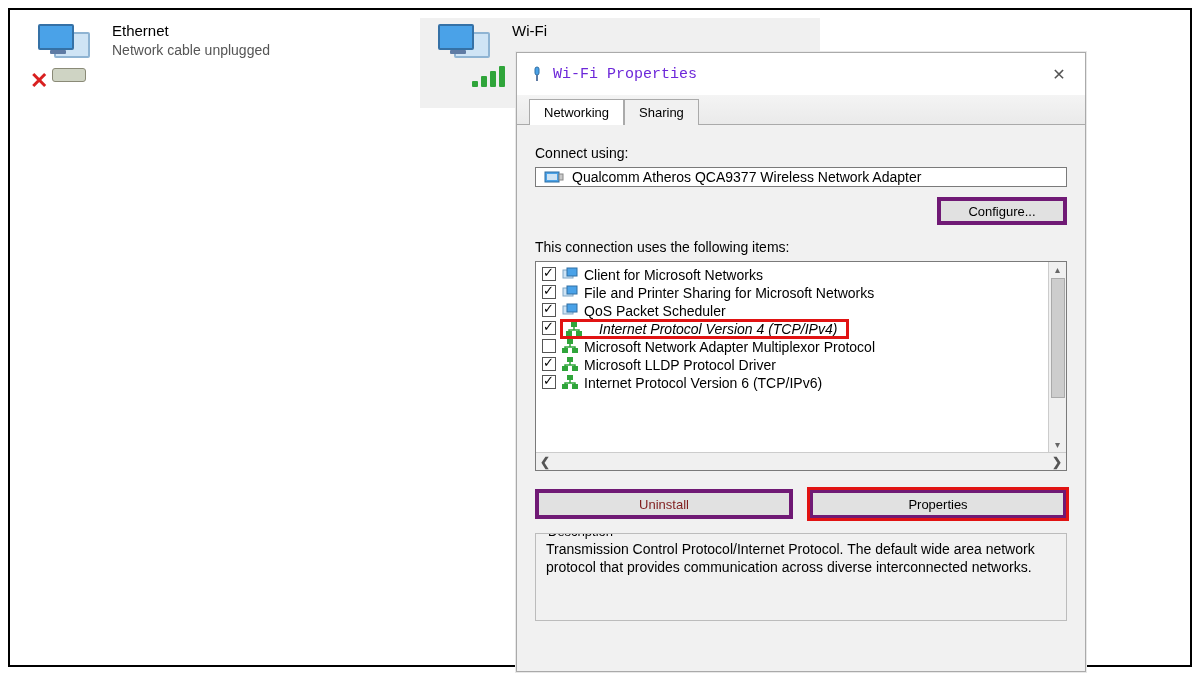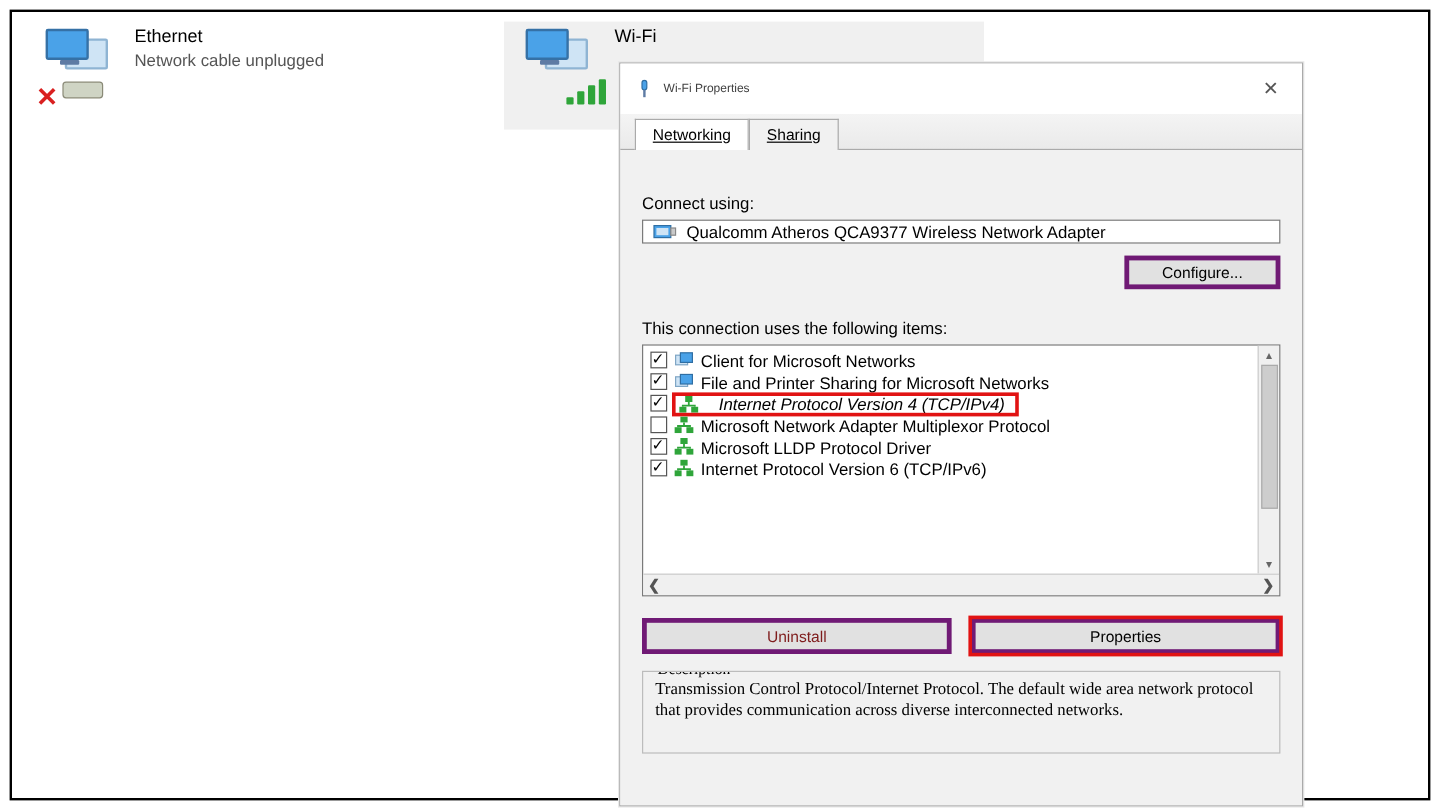--- a/index.html
+++ b/index.html
@@ -84,39 +84,38 @@
   }
   .titlebar {
     height: 42px;
     display: flex;
     align-items: center;
     padding: 0 8px 0 12px;
     gap: 8px;
     background: #fff;
   }
   .titlebar .t-icon { width:16px; height:16px; display:block; }
-  .titlebar .t-text { font-size: 10px; color:#404040; flex:1; }
+  .titlebar .t-text { font-size: 15px; color:#6d28d9; flex:1;font-family:Liberation Mono, monospace; }
   .titlebar .t-close {
     width: 36px; height: 26px; display:flex; align-items:center; justify-content:center;
     color:#555; font-size:16px; cursor:pointer;
   }
   .tab-strip {
     display:flex; align-items:flex-end; height:30px;
     padding: 0 12px; gap:0; border-bottom:1px solid #aaa;
     background:linear-gradient(#f4f4f4,#eaeaea);
   }
   .tab {
     padding: 5px 14px; border:1px solid #aaa; border-bottom:none;
     background:#f1f1f1; font-size:13px; position:relative; top:1px;
     cursor:pointer;
-    text-decoration:underline;
   }
   .tab.active { background:#fff; }
   .content { padding: 12px 18px 0 18px; background:#f1f1f1; height:calc(100% - 72px); }
-  .fieldlabel { margin: 24px 0 6px 0; font-size:14px; }
+  .fieldlabel { margin: 8px 0 6px 0; font-size:14px; }
   .adapter-box {
     background:#fff; border:1px solid #7a7a7a;
     height:20px; display:flex; align-items:center; padding:0 8px; gap:8px;
   }
   .adapter-box .aicon { width:20px;height:18px; }
   .btn {
     background:#e1e1e1; border:4px solid #701a75; padding:4px 14px;
     font-size:13px; cursor:pointer; height:28px; display:inline-flex; align-items:center; justify-content:center;
   }
   .btn.disabled { color:#7f1d1d; }
@@ -154,21 +153,21 @@
   .btnrow .btn { flex:1; height:30px; }
 
   .highlight-red {
     outline: 3px solid #e11313;
     outline-offset: -1px;
   }
 
   .desc-group {
     margin-top: 14px;
     border:1px solid #bcbcbc; padding: 6px 10px 8px 10px; position:relative;
-    height: 69px; overflow:hidden;font-family:Liberation Serif, serif;
+    height: 88px; overflow:hidden;
   }
   .desc-group .legend {
     position:absolute; top:-10px; left:8px; background:#f1f1f1; padding:0 4px; font-size:13px;
   }
   .desc-text { font-size:14px; line-height:1.3; }
 
   svg { display:block; }
 </style>
 </head>
 <body>
@@ -249,20 +248,28 @@
             <div class="list-item">
               <span class="chk checked"></span>
               <svg viewBox="0 0 16 14" class="proto-icon">
                 <rect x="1" y="3" width="10" height="8" fill="#cfe4f5" stroke="#7fa6c5"></rect>
                 <rect x="5" y="1" width="10" height="8" fill="#4aa2e8" stroke="#2f6ea3"></rect>
               </svg>
               <span style="padding-right: 6px;">File and Printer Sharing for Microsoft Networks</span>
             </div>
             <div class="list-item">
               <span class="chk checked"></span>
+              <svg viewBox="0 0 16 14" class="proto-icon">
+                <rect x="1" y="3" width="10" height="8" fill="#cfe4f5" stroke="#7fa6c5"></rect>
+                <rect x="5" y="1" width="10" height="8" fill="#4aa2e8" stroke="#2f6ea3"></rect>
+              </svg>
+              <span style="padding-right: 6px;">QoS Packet Scheduler</span>
+            </div>
+            <div class="list-item">
+              <span class="chk checked"></span>
               <span class="highlight-red" style="display: inline-flex; align-items: center; gap: 17px; padding: 0px 4px; font-style: italic;">
                 <svg viewBox="0 0 16 14" class="proto-icon">
                   <rect x="0" y="9" width="6" height="5" fill="#2fa53a"></rect>
                   <rect x="10" y="9" width="6" height="5" fill="#2fa53a"></rect>
                   <rect x="5" y="0" width="6" height="5" fill="#2fa53a"></rect>
                   <path d="M8 5 V8 M3 9 V8 H13 V9" stroke="#2fa53a" fill="none" stroke-width="1.5"></path>
                 </svg>
                 <span style="padding-right: 6px;">Internet Protocol Version 4 (TCP/IPv4)</span>
               </span>
             </div>

